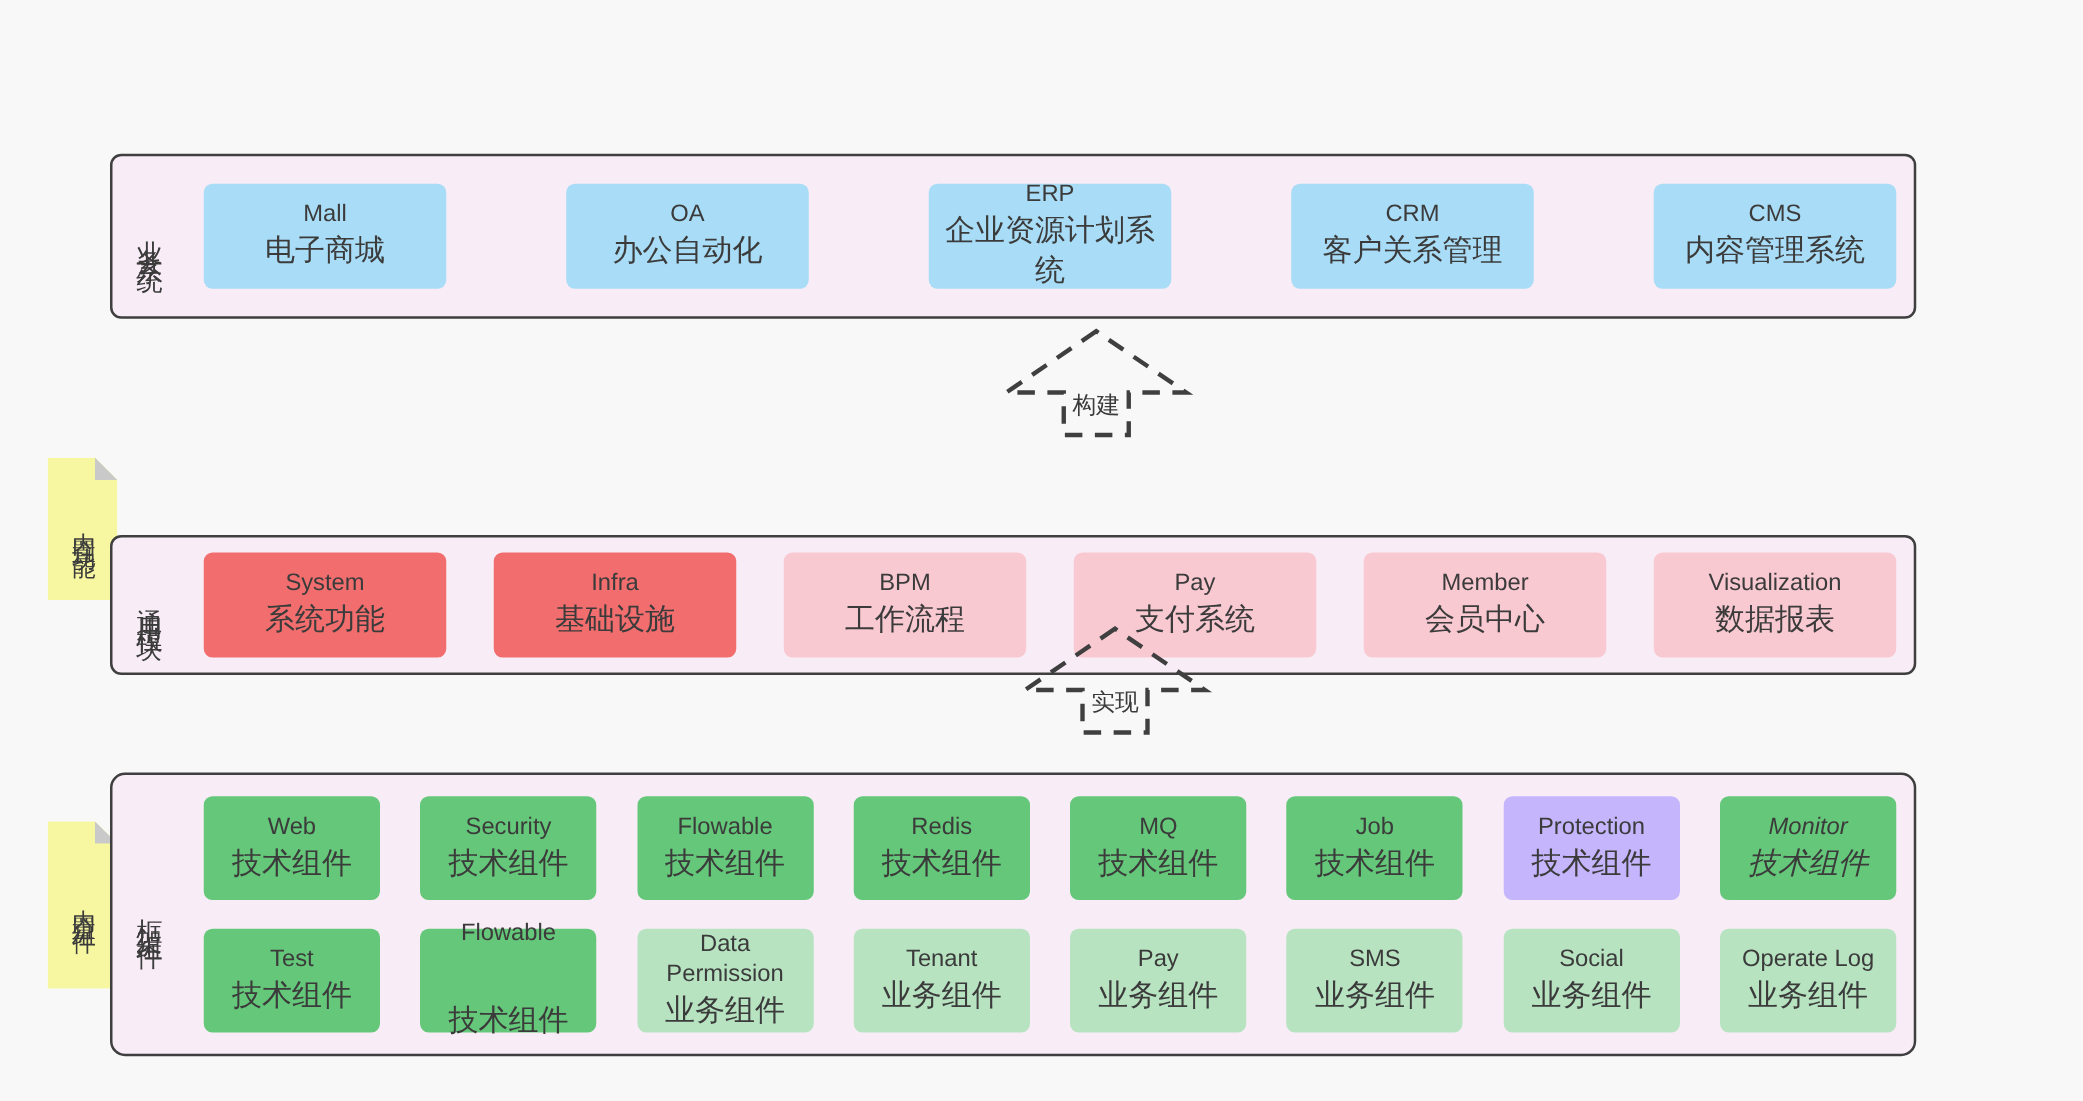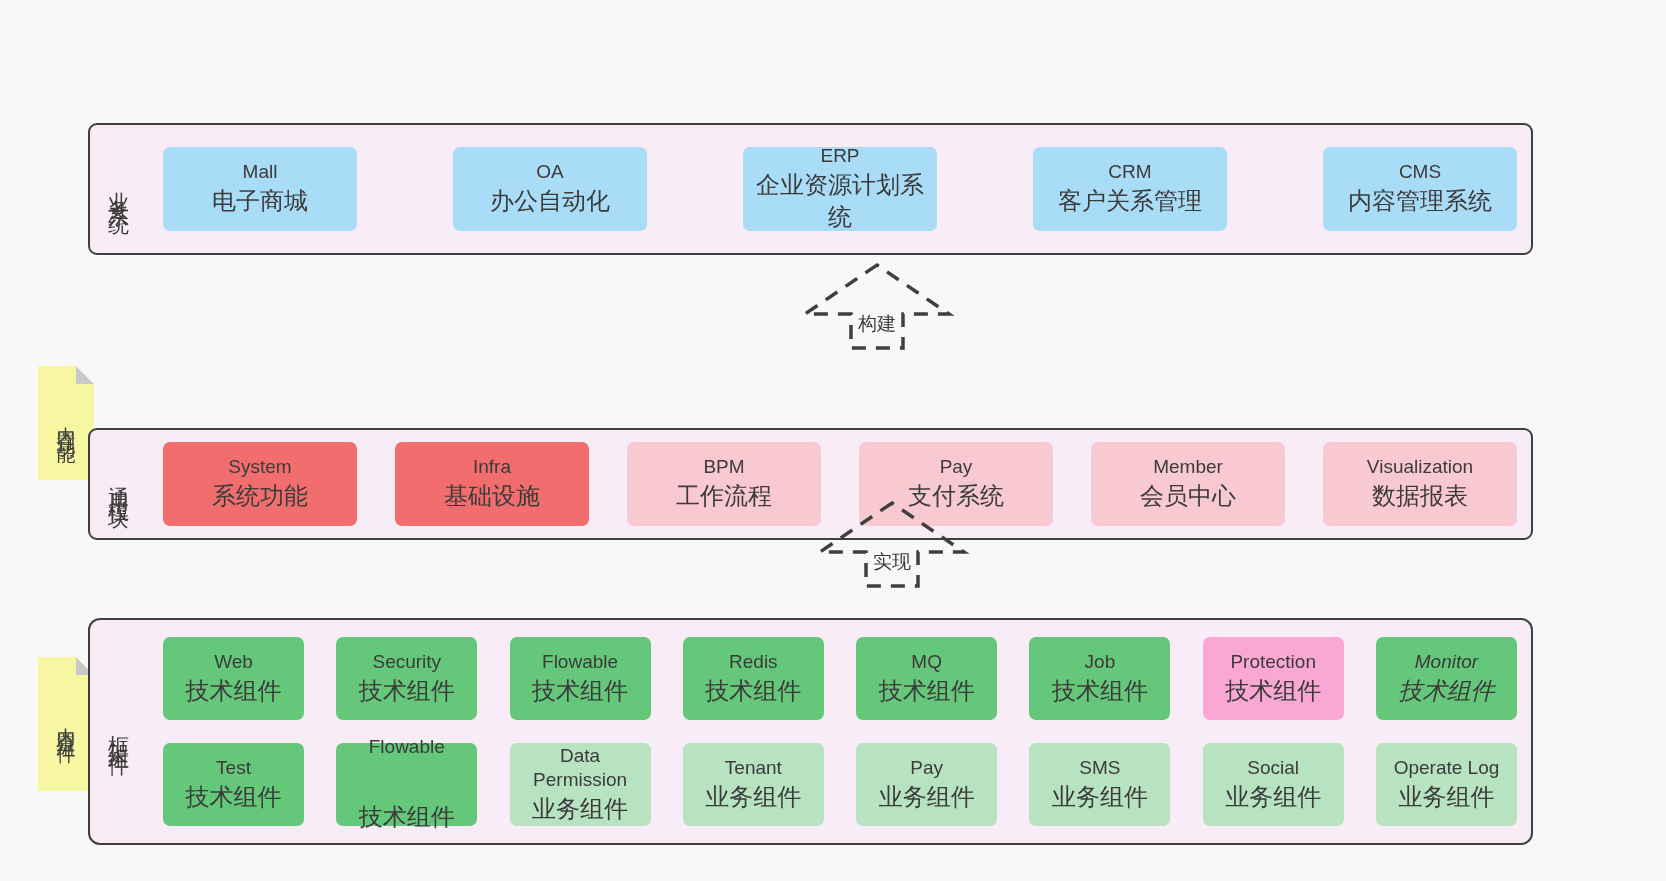--- a/index.html
+++ b/index.html
@@ -184,21 +184,21 @@
             <div class="box-desc">技术组件</div>
           </div>
           <div class="box" style="background: rgb(100, 199, 121);">
             <div class="box-name">MQ</div>
             <div class="box-desc">技术组件</div>
           </div>
           <div class="box" style="background: rgb(100, 199, 121);">
             <div class="box-name">Job</div>
             <div class="box-desc">技术组件</div>
           </div>
-          <div class="box" style="background: #f9a8d4;">
+          <div class="box" style="background: #c4b5fd;">
             <div class="box-name">Protection</div>
             <div class="box-desc">技术组件</div>
           </div>
           <div class="box" style="background: rgb(100, 199, 121); font-style: italic;">
             <div class="box-name">Monitor</div>
             <div class="box-desc">技术组件</div>
           </div>
         </div>
         <div class="row cols-8">
           <div class="box" style="background: rgb(100, 199, 121);">

